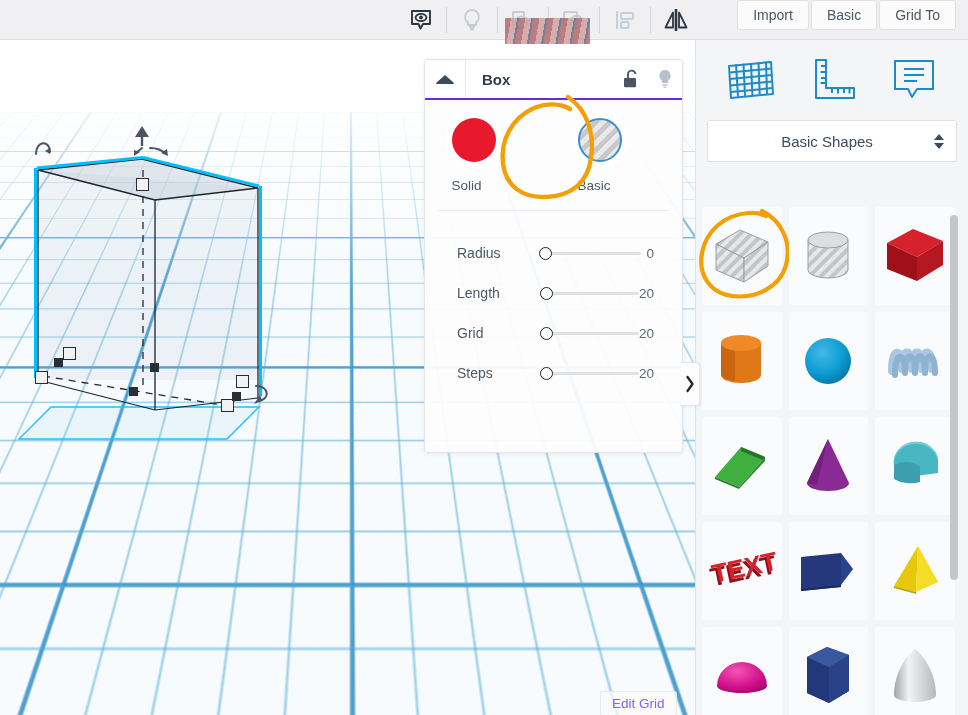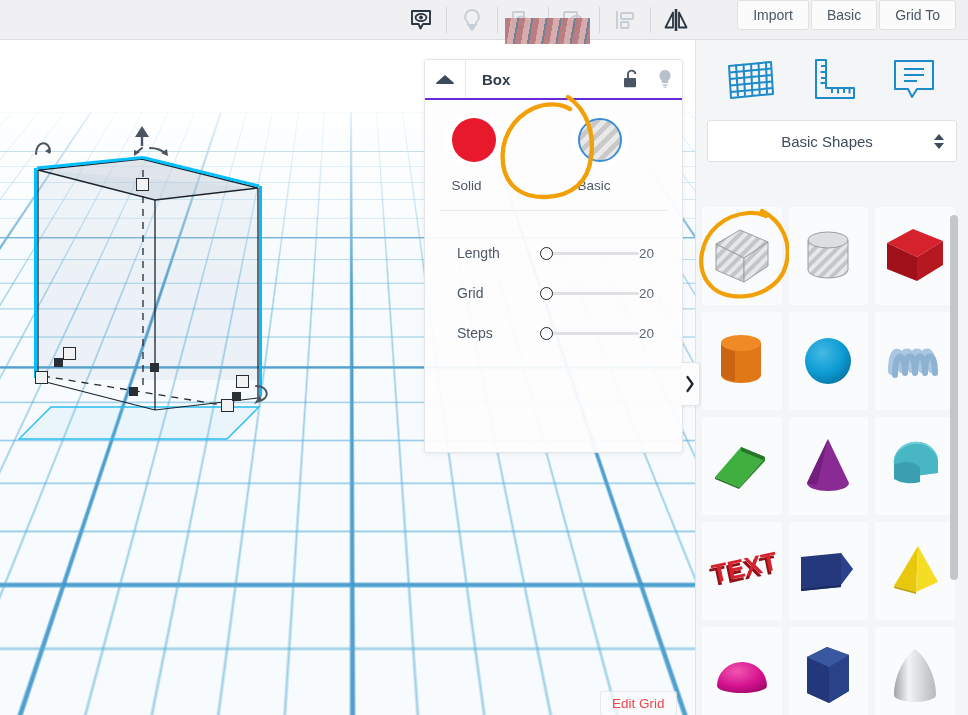--- a/index.html
+++ b/index.html
@@ -99,21 +99,21 @@
 
   
   .rot{position:absolute;color:#4a5560;}
 
   
   .footprint{position:absolute;left:0;top:0;width:695px;height:675px;pointer-events:none;}
 
   
   .editgrid{
     position:absolute;left:600px;top:651px;height:23px;padding:0 11px;
-    display:flex;align-items:center;font-size:13.5px;color:#ef4444;
+    display:flex;align-items:center;font-size:13.5px;color:#8b5cf6;
     background:rgba(250,251,252,.72);border:1px solid rgba(224,227,230,.75);border-radius:3px;
     cursor:pointer;
   }
 
   
   .props{
     position:absolute;left:424px;top:59px;width:259px;height:394px;
     background:rgba(253,253,254,.94);
     border:1px solid #e3e5e8;border-radius:3px;
     box-shadow:0 1px 4px rgba(40,55,70,.09);
@@ -397,20 +397,28 @@
       </div>
 
       <svg class="mark" style="left:65px;top:-8px;" width="120" height="115" viewBox="0 0 120 115" fill="none" stroke="#f2a007" stroke-width="4.4" stroke-linecap="round">
         <path d="M78 5 C96 17, 105 40, 101 66 C98 90, 82 104, 56 105 C32 106, 16 94, 13 72 C10 48, 22 26, 44 16 C56 11, 70 11, 80 17"></path>
       </svg>
     </div>
 
     <div class="sliders">
       <div class="sl-sep"></div>
 
+      <div class="sl-row">
+        <div class="sl-name">Radius</div>
+        <div class="sl-track">
+          <div class="sl-fill" style="width:0%"></div>
+          <div class="sl-knob" style="left:0%"></div>
+        </div>
+        <div class="sl-val">0</div>
+      </div>
 
 
       <div class="sl-row">
         <div class="sl-name">Length</div>
         <div class="sl-track">
           <div class="sl-fill" style="width:0%"></div>
           <div class="sl-knob" style="left:3%"></div>
         </div>
         <div class="sl-val">20</div>
       </div>

